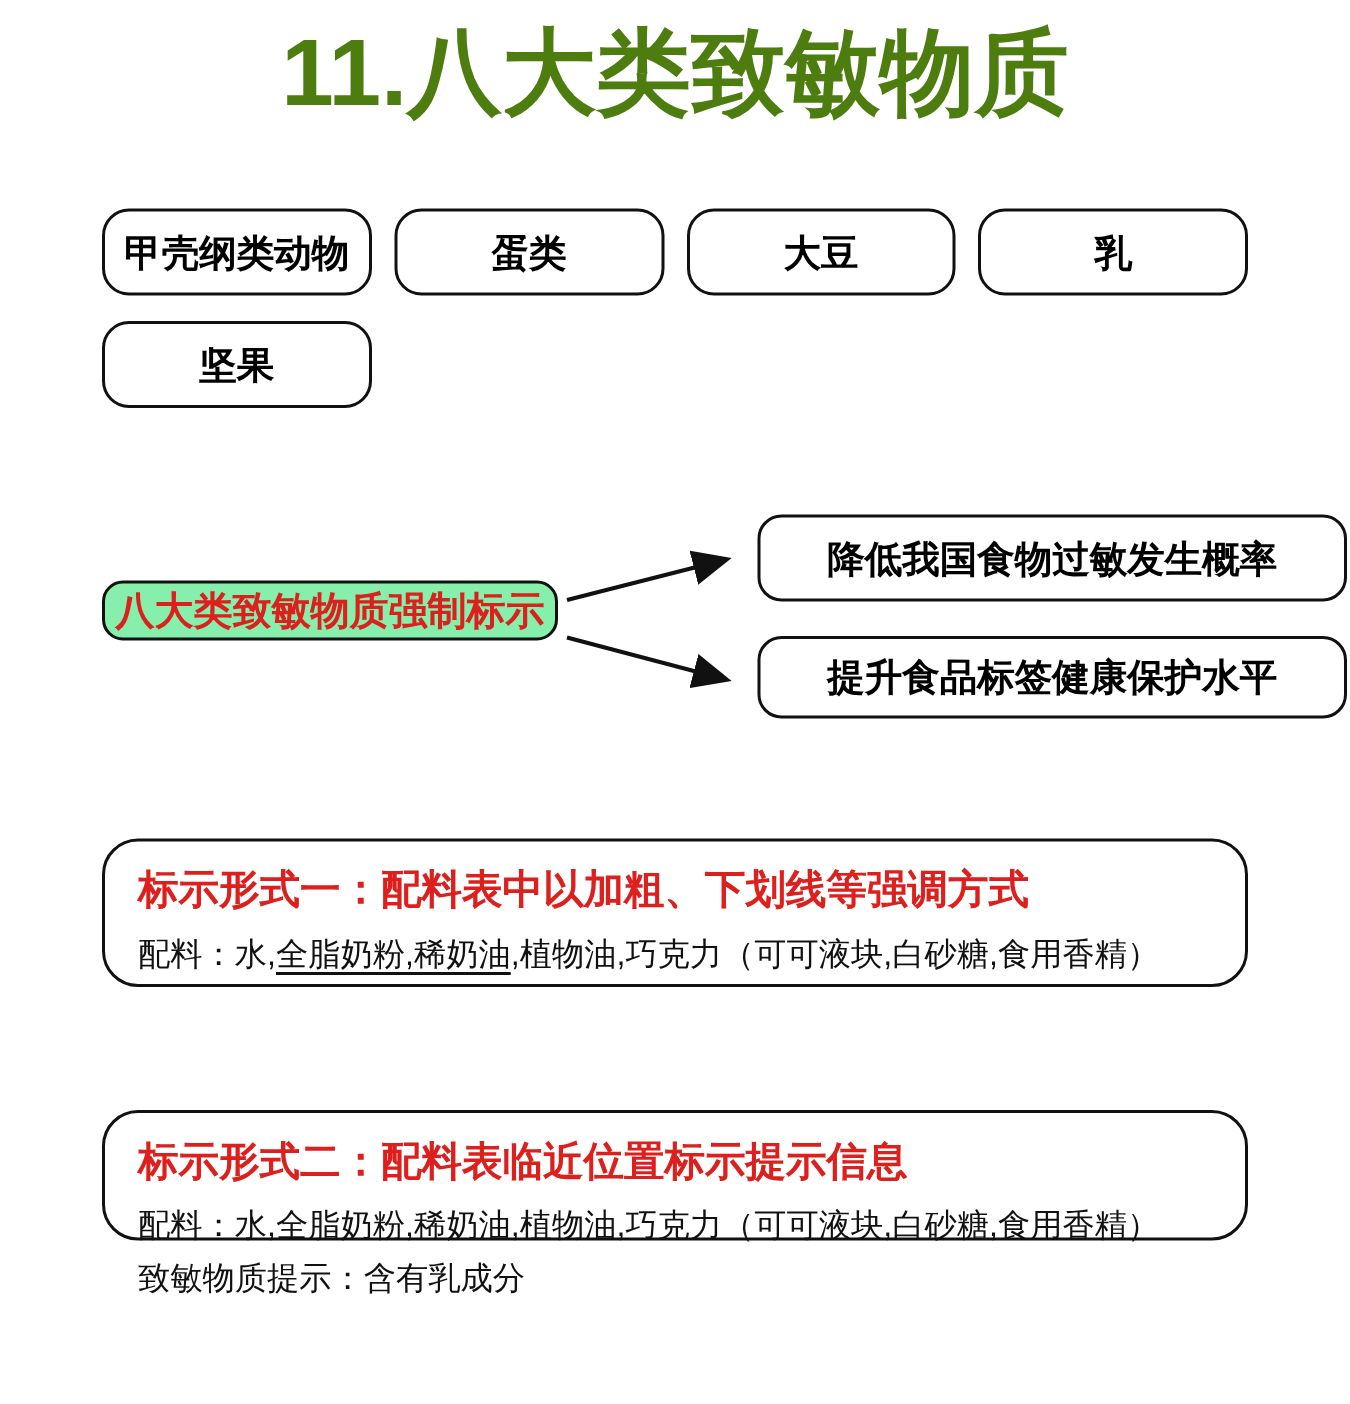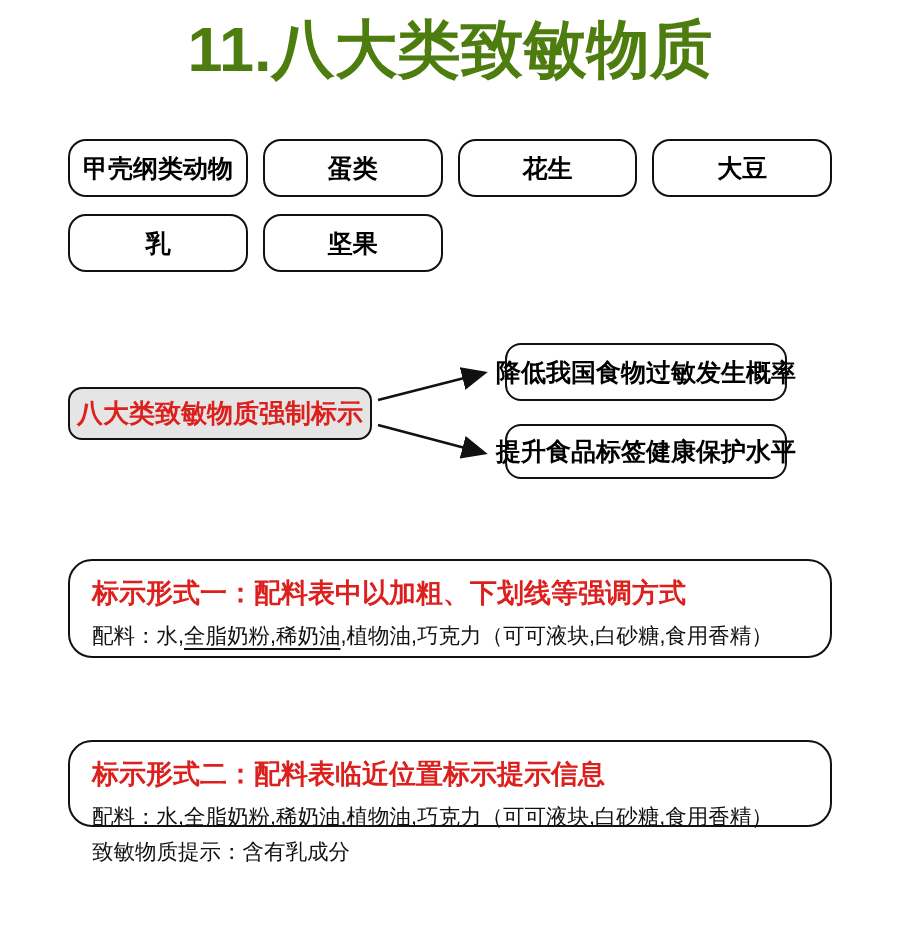--- a/index.html
+++ b/index.html
@@ -57,37 +57,37 @@
     color: #000000;
     white-space: nowrap;
   }
 
   
   .flow-source-box {
     position: absolute;
     left: 68px;
     top: 387px;
     width: 304px;
-    height: 53px;
+    height: 40px;
     box-sizing: border-box;
     border: 2.5px solid var(--ink);
     border-radius: 14px;
-    background: #e5e5e5;
+    background: #86efac;
     display: flex;
     align-items: center;
     justify-content: center;
     font-size: 26px;
     font-weight: bold;
     color: var(--accent);
     white-space: nowrap;
   }
   .flow-target-box {
     position: absolute;
     left: 505px;
-    width: 282px;
+    width: 393px;
     box-sizing: border-box;
     border: 2.5px solid var(--ink);
     border-radius: 16px;
     background: #ffffff;
     display: flex;
     align-items: center;
     justify-content: center;
     font-size: 25px;
     font-weight: bold;
     color: #000000;
@@ -140,21 +140,20 @@
 </head>
 <body>
 
 <div class="canvas">
 
   <h1 class="page-title">11.八大类致敏物质</h1>
 
   <div class="allergen-grid">
     <div class="allergen-box">甲壳纲类动物</div>
     <div class="allergen-box">蛋类</div>
-    <div class="allergen-box">花生</div>
     <div class="allergen-box">大豆</div>
     <div class="allergen-box">乳</div>
     <div class="allergen-box">坚果</div>
   </div>
 
   <div class="flow-source-box">八大类致敏物质强制标示</div>
 
   <svg class="flow-arrows" viewBox="0 0 135 148" xmlns="http://www.w3.org/2000/svg">
     <defs>
       <marker id="arrowhead" markerWidth="11" markerHeight="9" refX="8.5" refY="4.5" orient="auto">

